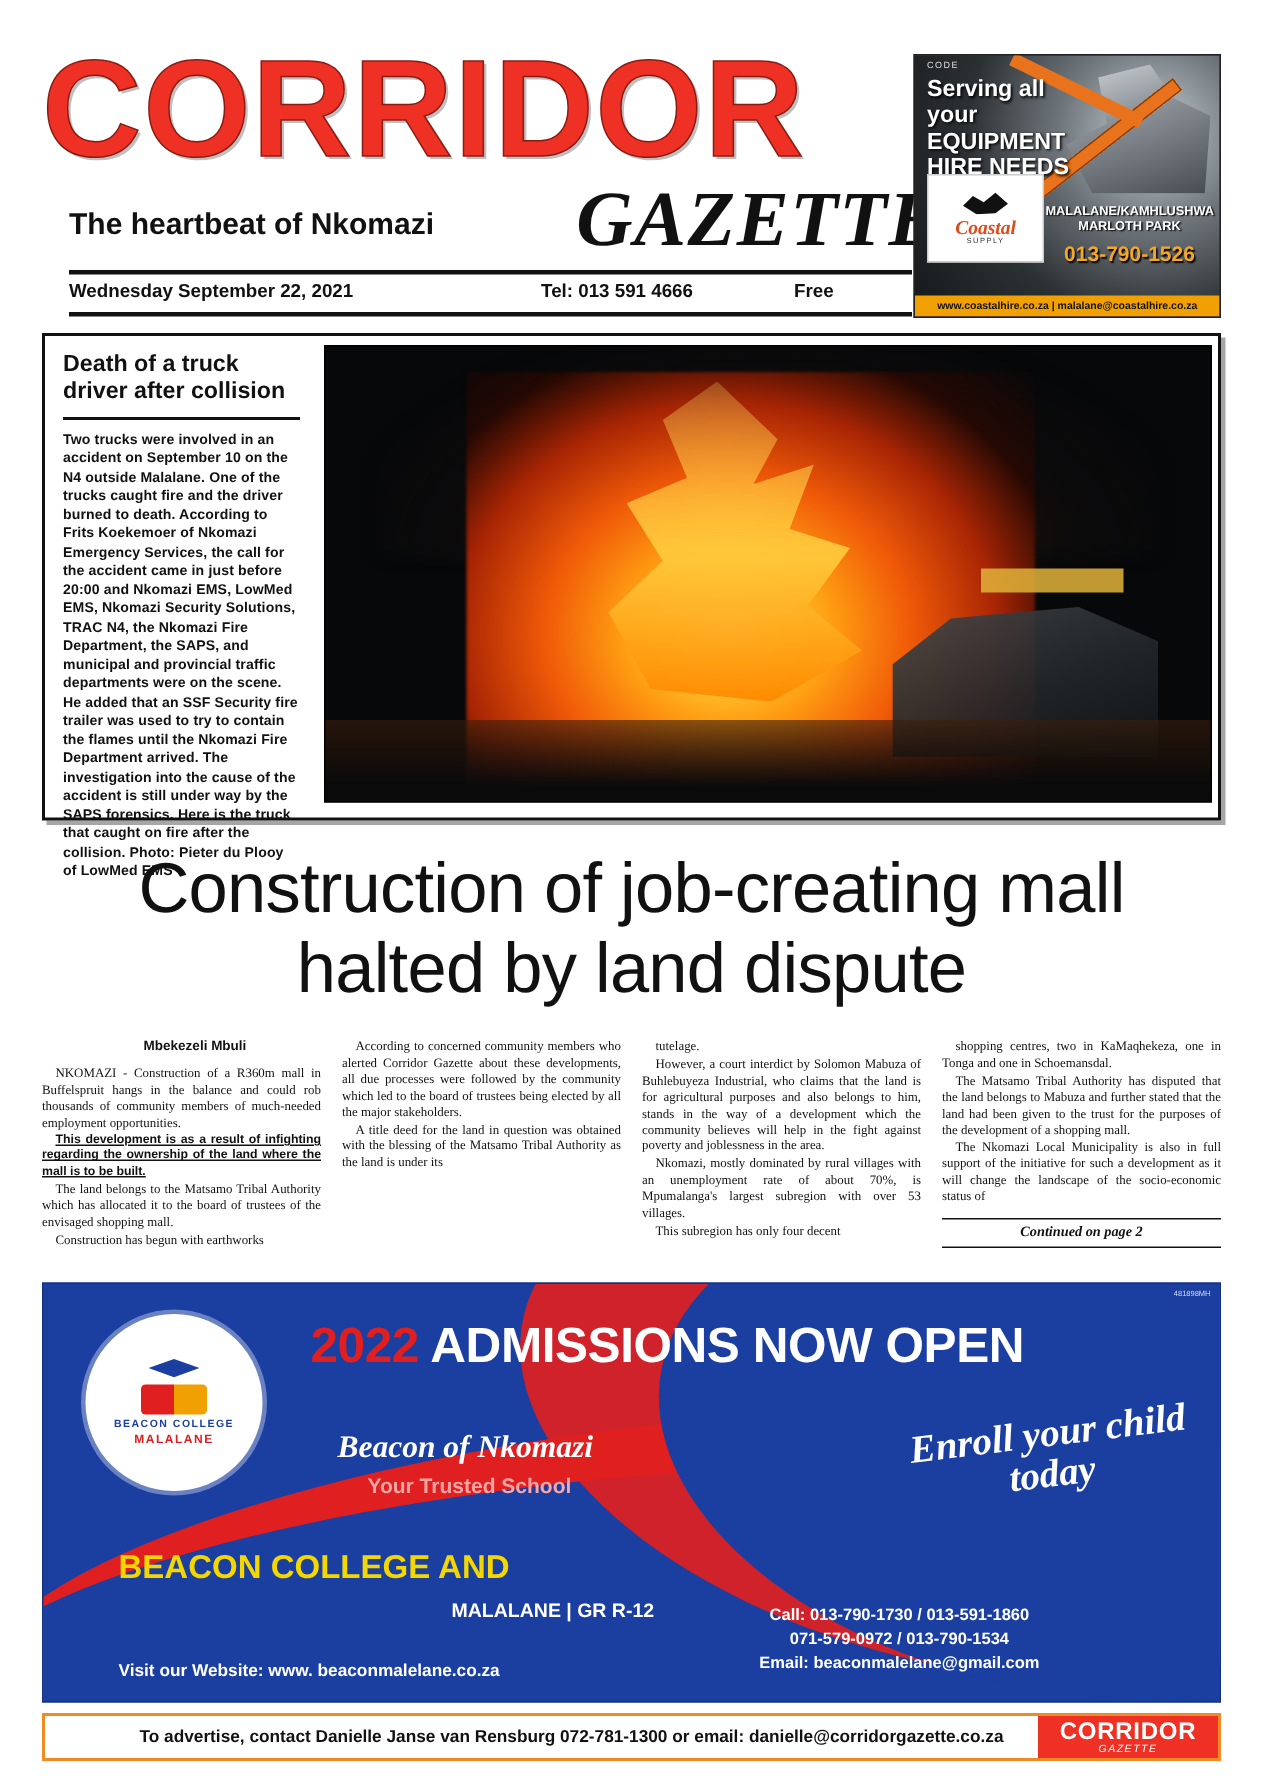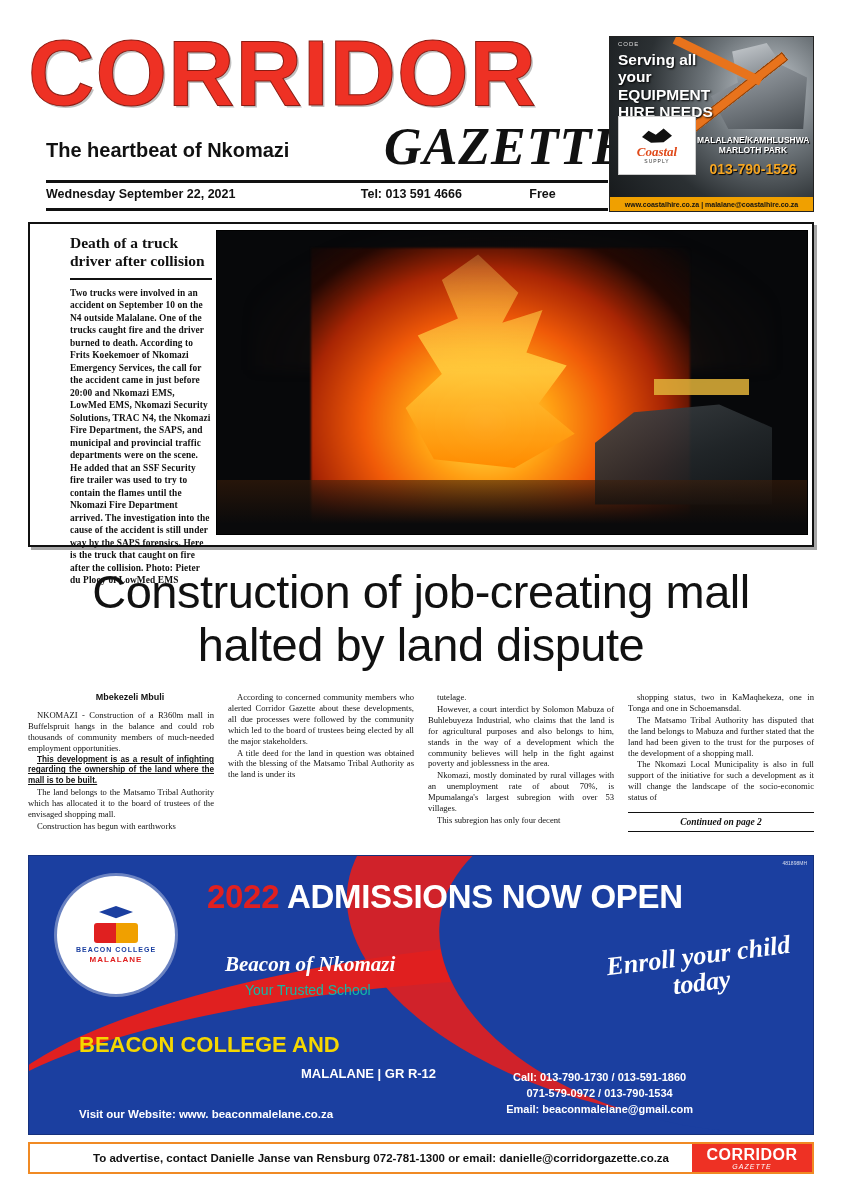--- a/index.html
+++ b/index.html
@@ -209,24 +209,23 @@
   .topstory {
     position: absolute;
     left: 28px; top: 222px;
     width: 786px; height: 325px;
     border: 2px solid #111;
     background: #fff;
     box-shadow: 3px 3px 0 rgba(0,0,0,0.35);
   }
   .ts-left {
     position: absolute;
-    left: 12px; top: 0;
+    left: 0; top: 0;
     width: 180px; height: 100%;
-    padding: 10px 10px 6px 28px;
-    font-family: Liberation Serif, serif;
+    padding: 10px 10px 6px 12px;
   }
   .ts-title {
     font-size: 15.5px;
     font-weight: bold;
     line-height: 1.16;
     color: #111;
     margin-bottom: 8px;
   }
   .ts-rule {
     width: 100%; height: 2px; background: #111; margin-bottom: 7px;
@@ -430,22 +429,22 @@
     font-family: "Liberation Serif", serif;
     font-style: italic;
     font-weight: bold;
     font-size: 21px;
     color: #fff;
   }
   .bc-sub2 {
     position: absolute;
     left: 216px; top: 126px;
     font-size: 14px;
-    font-weight: normal;
-    color: #14b8a6;
+    font-weight: bold;
+    color: #fca5a5;
   }
   .bc-enroll {
     position: absolute;
     right: 18px; top: 86px;
     width: 190px;
     text-align: center;
     font-family: "Liberation Serif", serif;
     font-style: italic;
     font-weight: bold;
     font-size: 26px;
@@ -586,21 +585,21 @@
       <p>According to concerned community members who alerted Corridor Gazette about these developments, all due processes were followed by the community which led to the board of trustees being elected by all the major stakeholders.</p>
       <p>A title deed for the land in question was obtained with the blessing of the Matsamo Tribal Authority as the land is under its</p>
     </div>
     <div class="col">
       <p>tutelage.</p>
       <p>However, a court interdict by Solomon Mabuza of Buhlebuyeza Industrial, who claims that the land is for agricultural purposes and also belongs to him, stands in the way of a development which the community believes will help in the fight against poverty and joblessness in the area.</p>
       <p>Nkomazi, mostly dominated by rural villages with an unemployment rate of about 70%, is Mpumalanga's largest subregion with over 53 villages.</p>
       <p>This subregion has only four decent</p>
     </div>
     <div class="col">
-      <p>shopping status, two in KaMaqhekeza, one in Tonga and one in Schoemansdal.</p>
+      <p>shopping centres, two in KaMaqhekeza, one in Tonga and one in Schoemansdal.</p>
       <p>The Matsamo Tribal Authority has disputed that the land belongs to Mabuza and further stated that the land had been given to the trust for the purposes of the development of a shopping mall.</p>
       <p>The Nkomazi Local Municipality is also in full support of the initiative for such a development as it will change the landscape of the socio-economic status of</p>
       <div class="continued">Continued on page 2</div>
     </div>
   </div>
 
   <div class="ad-beacon">
     <div class="bc-wave1"></div>
     <div class="bc-wave2"></div>
     <div class="bc-wave3"></div>

